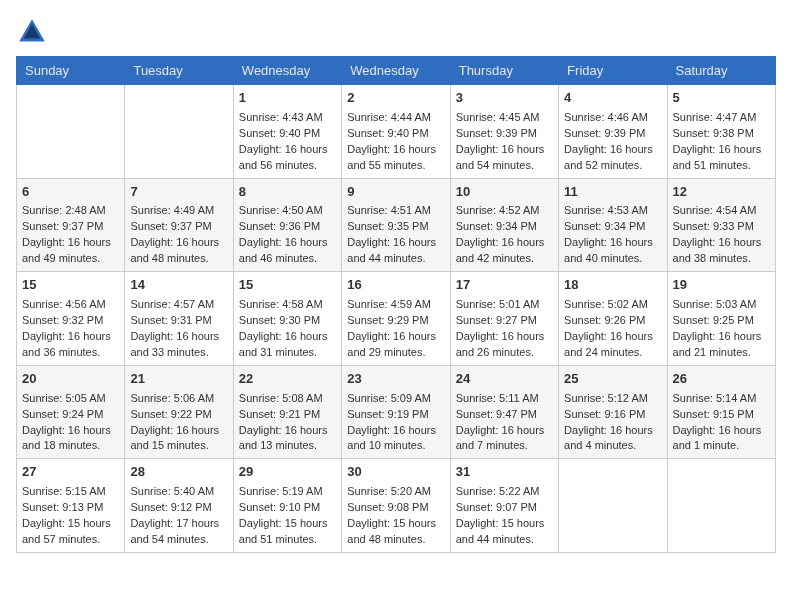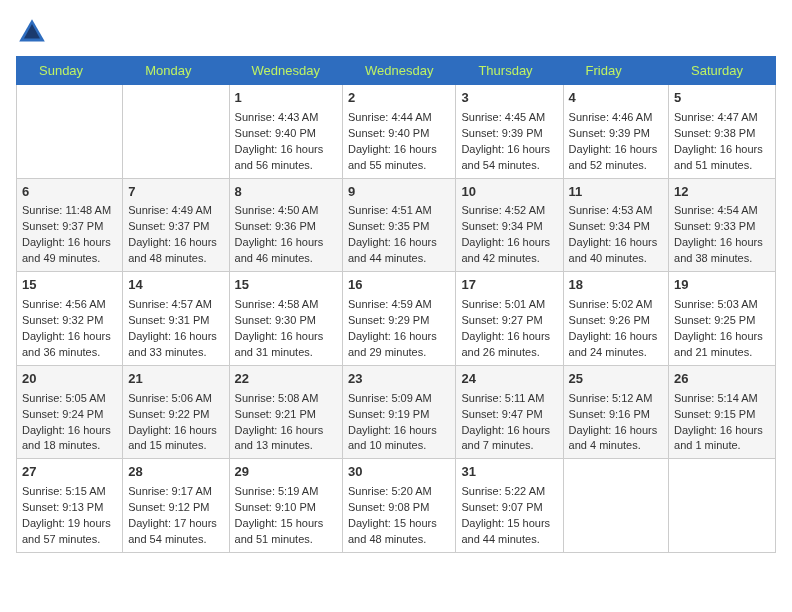--- a/index.html
+++ b/index.html
@@ -46,23 +46,23 @@
       font-size: 15px;
       color: #555;
     }
     .calendar {
       width: 100%;
       border-collapse: collapse;
       margin-top: 8px;
     }
     .calendar th {
       background: #2e6dbf;
-      color: #bef264;
+      color: #e5e5e5;
       text-align: left;
-      padding: 6px 22px;
+      padding: 6px 8px;
       font-size: 13px;
       font-weight: normal;
       border: 1px solid #2e6dbf;
     }
     .calendar td {
       vertical-align: top;
       border: 1px solid #ccc;
       padding: 4px 5px;
       width: 108px;
       min-height: 80px;
@@ -103,21 +103,21 @@
   <div class="title-block">
     <div class="month-year"></div>
     <div class="location"></div>
   </div>
 </div>
 
 <table class="calendar">
   <thead>
     <tr>
     <th>Sunday</th>
-        <th>Monday</th>
+        <th>Tuesday</th>
         <th>Wednesday</th>
         <th>Wednesday</th>
         <th>Thursday</th>
         <th>Friday</th>
         <th>Saturday</th>
       </tr>
   </thead>
   <tbody id="calendar-body">
   <tr>
         <td class="empty-cell"></td>
@@ -133,21 +133,21 @@
         </td>
         <td>
           <div class="cell-content"><span class="day-number">4</span><span>Sunrise: 4:46 AM</span><br><span>Sunset: 9:39 PM</span><br><span>Daylight: 16 hours and 52 minutes.</span></div>
         </td>
         <td>
           <div class="cell-content"><span class="day-number">5</span><span>Sunrise: 4:47 AM</span><br><span>Sunset: 9:38 PM</span><br><span>Daylight: 16 hours and 51 minutes.</span></div>
         </td>
       </tr>
       <tr>
         <td>
-          <div class="cell-content"><span class="day-number">6</span><span>Sunrise: 11:48 AM</span><br><span>Sunset: 9:37 PM</span><br><span>Daylight: 16 hours and 49 minutes.</span></div>
+          <div class="cell-content"><span class="day-number">6</span><span>Sunrise: 2:48 AM</span><br><span>Sunset: 9:37 PM</span><br><span>Daylight: 16 hours and 49 minutes.</span></div>
         </td>
         <td>
           <div class="cell-content"><span class="day-number">7</span><span>Sunrise: 4:49 AM</span><br><span>Sunset: 9:37 PM</span><br><span>Daylight: 16 hours and 48 minutes.</span></div>
         </td>
         <td>
           <div class="cell-content"><span class="day-number">8</span><span>Sunrise: 4:50 AM</span><br><span>Sunset: 9:36 PM</span><br><span>Daylight: 16 hours and 46 minutes.</span></div>
         </td>
         <td>
           <div class="cell-content"><span class="day-number">9</span><span>Sunrise: 4:51 AM</span><br><span>Sunset: 9:35 PM</span><br><span>Daylight: 16 hours and 44 minutes.</span></div>
         </td>
@@ -202,24 +202,24 @@
         </td>
         <td>
           <div class="cell-content"><span class="day-number">25</span><span>Sunrise: 5:12 AM</span><br><span>Sunset: 9:16 PM</span><br><span>Daylight: 16 hours and 4 minutes.</span></div>
         </td>
         <td>
           <div class="cell-content"><span class="day-number">26</span><span>Sunrise: 5:14 AM</span><br><span>Sunset: 9:15 PM</span><br><span>Daylight: 16 hours and 1 minute.</span></div>
         </td>
       </tr>
       <tr>
         <td>
-          <div class="cell-content"><span class="day-number">27</span><span>Sunrise: 5:15 AM</span><br><span>Sunset: 9:13 PM</span><br><span>Daylight: 19 hours and 57 minutes.</span></div>
-        </td>
-        <td>
-          <div class="cell-content"><span class="day-number">28</span><span>Sunrise: 9:17 AM</span><br><span>Sunset: 9:12 PM</span><br><span>Daylight: 17 hours and 54 minutes.</span></div>
+          <div class="cell-content"><span class="day-number">27</span><span>Sunrise: 5:15 AM</span><br><span>Sunset: 9:13 PM</span><br><span>Daylight: 15 hours and 57 minutes.</span></div>
+        </td>
+        <td>
+          <div class="cell-content"><span class="day-number">28</span><span>Sunrise: 5:40 AM</span><br><span>Sunset: 9:12 PM</span><br><span>Daylight: 17 hours and 54 minutes.</span></div>
         </td>
         <td>
           <div class="cell-content"><span class="day-number">29</span><span>Sunrise: 5:19 AM</span><br><span>Sunset: 9:10 PM</span><br><span>Daylight: 15 hours and 51 minutes.</span></div>
         </td>
         <td>
           <div class="cell-content"><span class="day-number">30</span><span>Sunrise: 5:20 AM</span><br><span>Sunset: 9:08 PM</span><br><span>Daylight: 15 hours and 48 minutes.</span></div>
         </td>
         <td>
           <div class="cell-content"><span class="day-number">31</span><span>Sunrise: 5:22 AM</span><br><span>Sunset: 9:07 PM</span><br><span>Daylight: 15 hours and 44 minutes.</span></div>
         </td>

